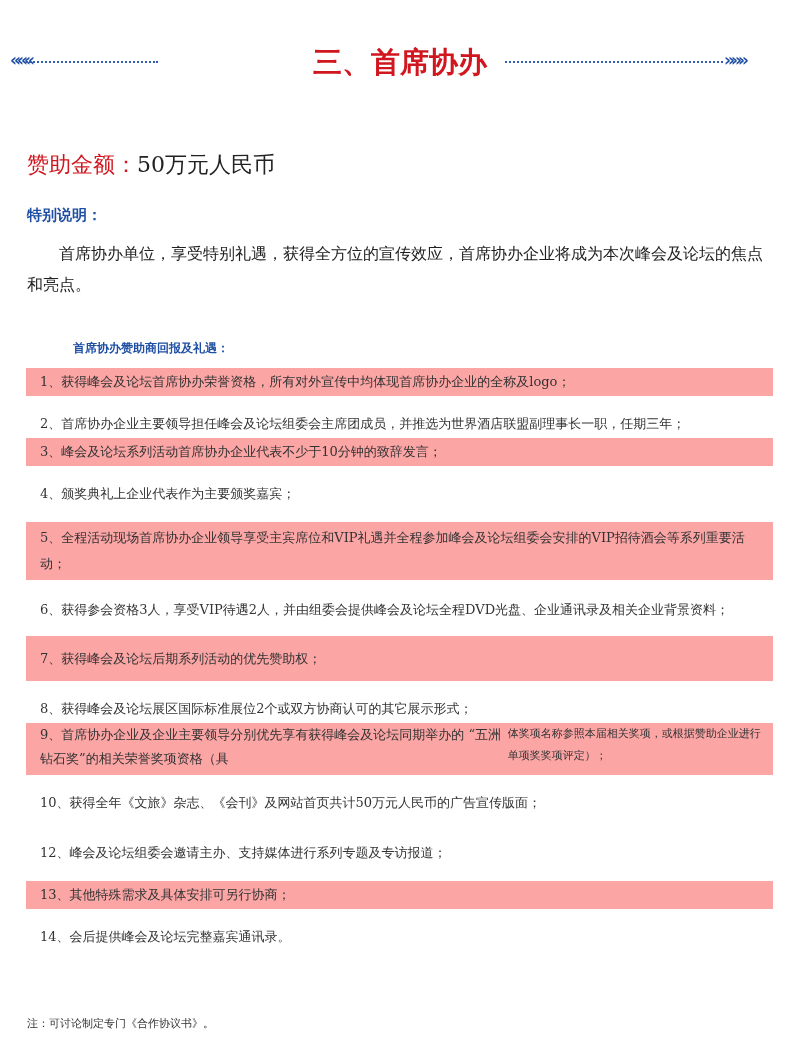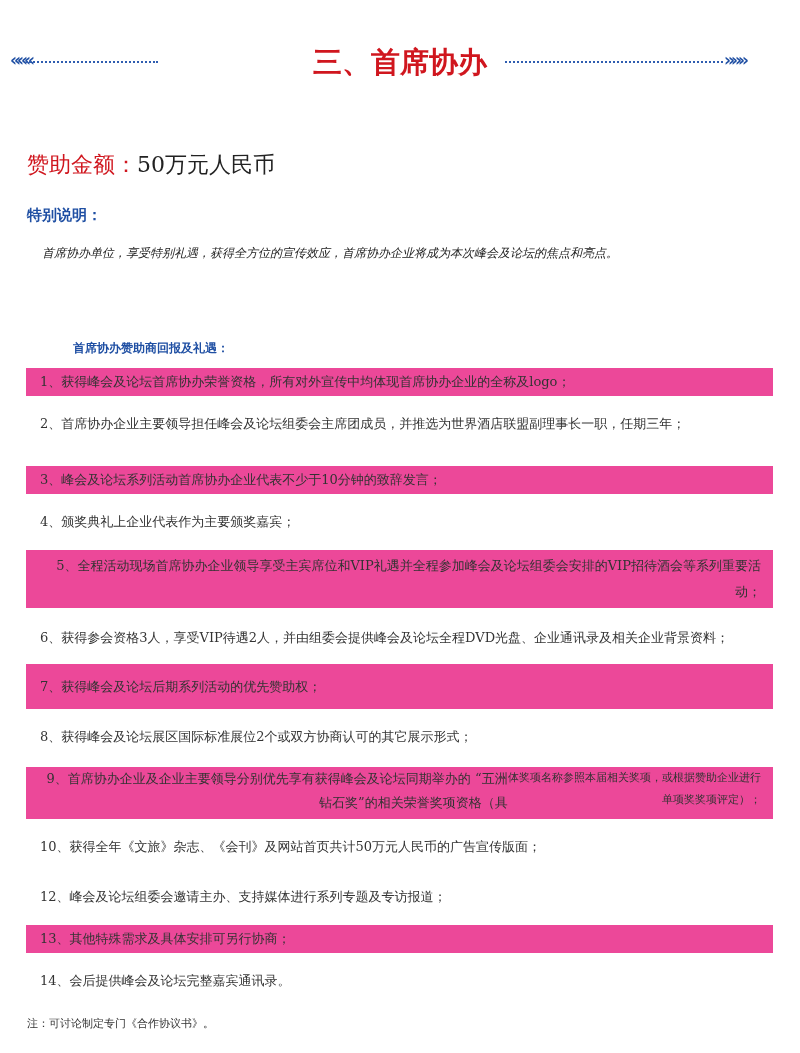--- a/index.html
+++ b/index.html
@@ -10,25 +10,25 @@
     .chev.left { left: 10px; }
     .chev.right { left: 724px; }
     .dots { position: absolute; top: 21px; height: 0; border-top: 2px dotted #2f5db0; }
     .dots.left { left: 26px; width: 132px; }
     .dots.right { left: 505px; width: 218px; }
     .title { position: absolute; left: 0; width: 800px; top: 0; text-align: center; font-size: 29px; font-weight: bold; color: #d0161e; line-height: 44px; font-family: Liberation Serif, serif; }
     .amount { position: absolute; left: 27px; top: 150px; font-size: 22px; line-height: 30px; font-family: "DejaVu Sans", sans-serif; }
     .amount .lbl { color: #d0161e; font-weight: normal; }
     .amount .val { color: #222; font-family: "DejaVu Serif", serif; }
     .special-title { position: absolute; left: 27px; top: 206px; font-size: 15px; font-weight: bold; color: #1f4fa3; font-family: "DejaVu Sans", sans-serif; }
-    .special-body { position: absolute; left: 10px; top: 238px; width: 740px; font-size: 12px; line-height: 31px; color: #222; font-family: "DejaVu Sans", sans-serif; font-style: italic; text-indent: 32px; }
+    .special-body { position: absolute; left: 27px; top: 238px; width: 740px; font-size: 16px; line-height: 31px; color: #222; font-family: "DejaVu Sans", sans-serif; text-indent: 32px; }
     .benefits-title { position: absolute; left: 73px; top: 340px; font-size: 12px; font-weight: bold; color: #1f4fa3; font-family: "DejaVu Sans", sans-serif; }
     .list { position: absolute; left: 26px; top: 368px; width: 747px; }
     .row { box-sizing: border-box; padding: 0 12px 0 14px; font-size: 13px; color: #333; display: flex; align-items: center; }
-    .row.shaded { background: #ec4899; text-align: right; }
+    .row.shaded { background: #fca5a5; }
     .row .txt { line-height: 26px; }
     .row .small { font-size: 11px; }
     .note { position: absolute; left: 27px; top: 1016px; font-size: 11px; color: #333; }
   </style>
 </head>
 <body>
 
 <div class="header">
   <span class="chev left">«««</span>
   <div class="dots left"></div>
@@ -43,39 +43,39 @@
 
 <div class="special-title">特别说明：</div>
 <div class="special-body">首席协办单位，享受特别礼遇，获得全方位的宣传效应，首席协办企业将成为本次峰会及论坛的焦点和亮点。</div>
 
 <div class="benefits-title">首席协办赞助商回报及礼遇：</div>
 
 <div class="list">
   <div class="row shaded" style="height:28px;margin-bottom:14px">
       <span class="txt">1、获得峰会及论坛首席协办荣誉资格，所有对外宣传中均体现首席协办企业的全称及logo；</span>
     </div>
-  <div class="row" style="height:28px;margin-bottom:28px">
+  <div class="row" style="height:28px;margin-bottom:0">
       <span class="txt">2、首席协办企业主要领导担任峰会及论坛组委会主席团成员，并推选为世界酒店联盟副理事长一职，任期三年；</span>
     </div>
   <div class="row shaded" style="height:28px;margin-bottom:14px">
       <span class="txt">3、峰会及论坛系列活动首席协办企业代表不少于10分钟的致辞发言；</span>
     </div>
   <div class="row" style="height:28px;margin-bottom:14px">
       <span class="txt">4、颁奖典礼上企业代表作为主要颁奖嘉宾；</span>
     </div>
   <div class="row shaded" style="height:58px;margin-bottom:16px">
       <span class="txt">5、全程活动现场首席协办企业领导享受主宾席位和VIP礼遇并全程参加峰会及论坛组委会安排的VIP招待酒会等系列重要活动；</span>
     </div>
   <div class="row" style="height:28px;margin-bottom:12px">
       <span class="txt">6、获得参会资格3人，享受VIP待遇2人，并由组委会提供峰会及论坛全程DVD光盘、企业通讯录及相关企业背景资料；</span>
     </div>
   <div class="row shaded" style="height:45px;margin-bottom:14px">
       <span class="txt">7、获得峰会及论坛后期系列活动的优先赞助权；</span>
     </div>
-  <div class="row" style="height:28px;margin-bottom:16px">
+  <div class="row" style="height:28px;">
       <span class="txt">8、获得峰会及论坛展区国际标准展位2个或双方协商认可的其它展示形式；</span>
     </div>
   <div class="row shaded" style="height:52px;margin-bottom:14px;flex-direction:row;align-items:flex-start;justify-content:center">
     <span class="txt" style="line-height:24px">9、首席协办企业及企业主要领导分别优先享有获得峰会及论坛同期举办的 “五洲钻石奖”的相关荣誉奖项资格（具</span>
     <span class="txt small" style="line-height:22px">体奖项名称参照本届相关奖项，或根据赞助企业进行单项奖奖项评定）；</span>
   </div>
   <div class="row" style="height:28px;margin-bottom:22px">
       <span class="txt">10、获得全年《文旅》杂志、《会刊》及网站首页共计50万元人民币的广告宣传版面；</span>
     </div>
   <div class="row" style="height:28px;margin-bottom:14px">

